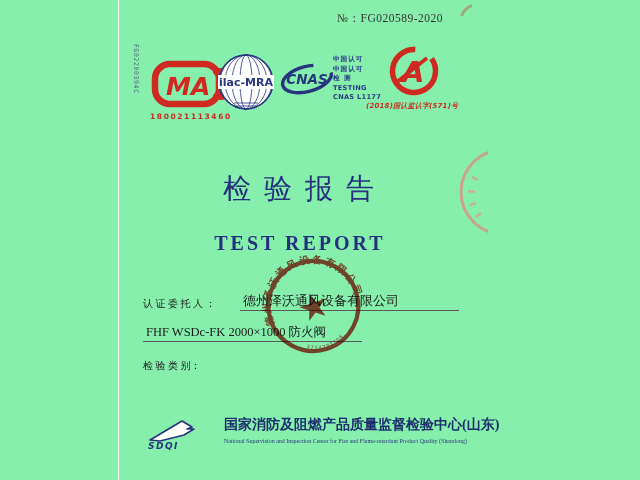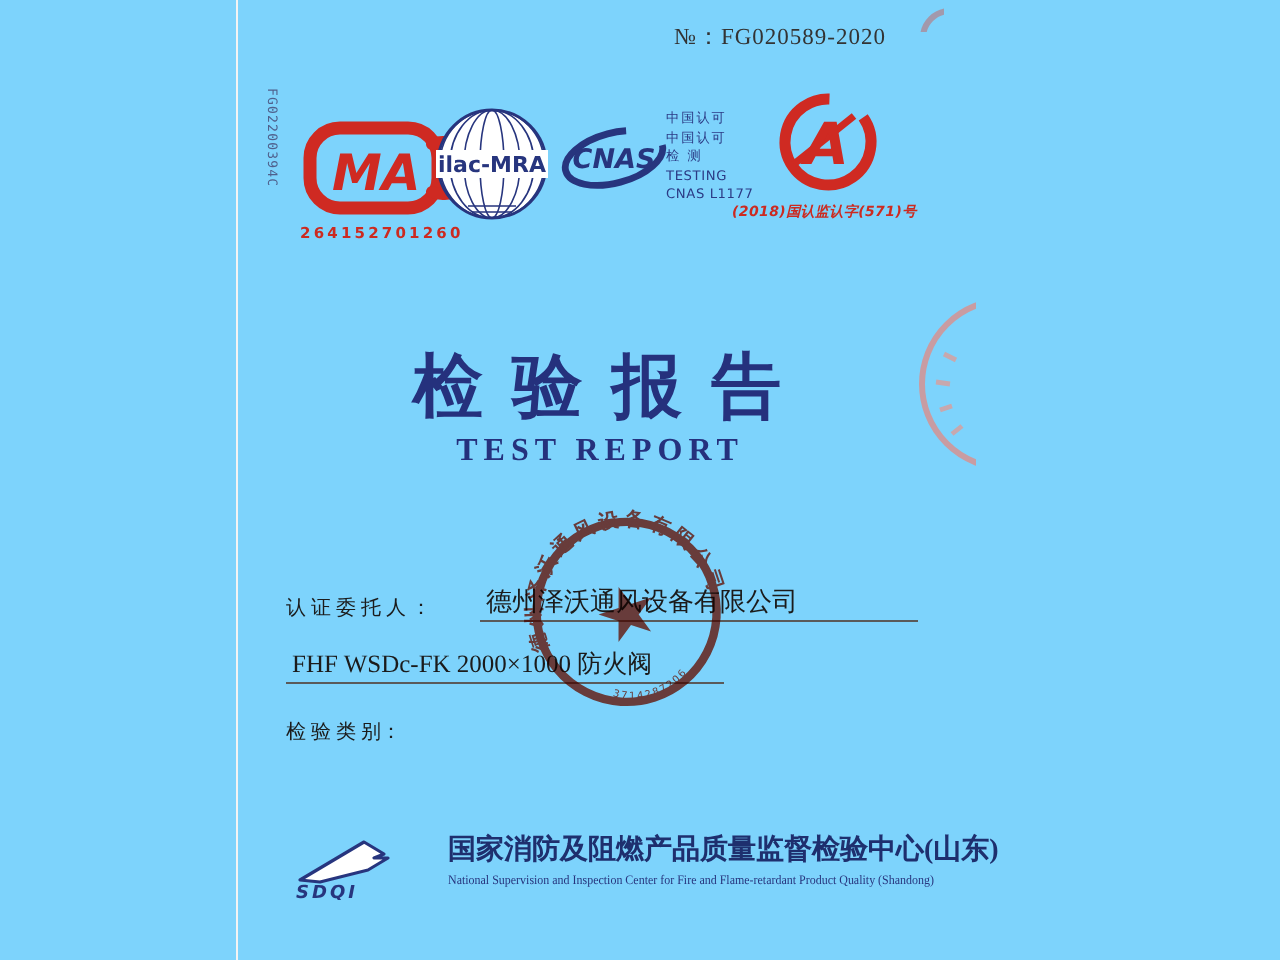--- a/index.html
+++ b/index.html
@@ -1,32 +1,32 @@
 <!DOCTYPE html>
 <html><head>
 <meta charset="utf-8">
 <style>
   html,body{margin:0;padding:0;background:#fff;}
-  #stage{position:relative;width:640px;height:480px;background:#7dd3fc;overflow:hidden;
+  #stage{position:relative;width:640px;height:480px;background:#86efac;overflow:hidden;
          font-family:"Liberation Serif","DejaVu Serif",serif;color:#222;}
   .abs{position:absolute;}
   .scan-line{left:118px;top:0;width:1px;height:480px;background:#f3f3f3;}
   .report-no{left:337px;top:11px;font-size:11.5px;color:#333;letter-spacing:.5px;}
   .side-code{left:132px;top:44px;writing-mode:vertical-rl;font-family:"DejaVu Sans Mono",monospace;
              font-size:6.5px;letter-spacing:.6px;color:#474c79;opacity:.85;}
   .cma-number{left:150px;top:112px;font-family:"DejaVu Sans",sans-serif;font-size:7.5px;
               letter-spacing:1.6px;color:#cc2a20;font-weight:bold;}
   .accred{left:333px;top:55px;font-family:"DejaVu Sans",sans-serif;font-size:6.6px;
-          line-height:9.5px;color:#2b3a85;font-weight:normal;}
+          line-height:9.5px;color:#2b3a85;font-weight:bold;}
   .accred div{letter-spacing:1px;}
   .cal-caption{left:366px;top:101px;font-family:"DejaVu Sans",sans-serif;font-size:7px;
                font-weight:bold;color:#cc2a20;letter-spacing:.2px;font-style:italic;}
   .title-wrap{left:180px;top:170px;width:240px;text-align:center;}
-  .title-cn{font-size:35px;font-weight:bold;color:#25317d;letter-spacing:3px;white-space:nowrap;}
-  .title-en{margin-top:0;font-size:16px;font-weight:bold;color:#25317d;letter-spacing:3px;}
+  .title-cn{font-size:28px;font-weight:normal;color:#25317d;letter-spacing:3px;white-space:nowrap;}
+  .title-en{margin-top:24px;font-size:20px;font-weight:bold;color:#25317d;letter-spacing:3px;}
   .field{left:143px;height:20px;display:flex;align-items:flex-end;}
   .f1{top:291px;} .f2{top:322px;} .f3{top:353px;}
   .flabel{width:97px;font-size:10px;color:#1b1b1b;white-space:nowrap;}
   .f1 .flabel{letter-spacing:2.5px;}
   .fvalue{width:216px;border-bottom:1px solid #5a5a5a;font-size:13px;color:#1b1b1b;
           padding-left:3px;white-space:nowrap;overflow:hidden;}
   .f2 .fvalue{font-size:12.5px;}
   .seal{left:254px;top:246px;transform:rotate(-18deg);mix-blend-mode:multiply;opacity:.92;z-index:5;}
   .partial-seal{left:450px;top:147px;width:38px;height:92px;overflow:hidden;opacity:.75;}
   .corner-frag{left:456px;top:2px;width:16px;height:14px;overflow:hidden;opacity:.6;}
@@ -48,21 +48,21 @@
 
   <div class="abs report-no"><span valign="">№：</span><span>FG020589-2020</span></div>
 
   <div class="abs side-code">FG02200394C</div>
 
   <svg class="abs" style="left:150px;top:56px;" width="84" height="56" viewBox="0 0 84 56">
     <rect x="5" y="8" width="64" height="40" rx="15" fill="none" stroke="#cf2a22" stroke-width="6.5"></rect>
     <path d="M 66 16 A 14 13 0 1 1 66 40" fill="none" stroke="#cf2a22" stroke-width="6" stroke-linecap="round"></path>
     <text x="16" y="39" font-size="25" font-weight="bold" font-style="italic" fill="#cf2a22">MA</text>
   </svg>
-  <div class="abs cma-number">264152701260</div>
+  <div class="abs cma-number">180021113460</div>
 
   <svg class="abs" style="left:216px;top:51px;" width="60" height="62" viewBox="0 0 60 62">
     <circle cx="30" cy="31" r="27" fill="#fff" stroke="#27357e" stroke-width="1.4"></circle>
     <ellipse cx="30" cy="31" rx="6" ry="27" fill="none" stroke="#27357e" stroke-width=".8"></ellipse>
     <ellipse cx="30" cy="31" rx="14" ry="27" fill="none" stroke="#27357e" stroke-width=".8"></ellipse>
     <ellipse cx="30" cy="31" rx="21" ry="27" fill="none" stroke="#27357e" stroke-width=".8"></ellipse>
     <ellipse cx="30" cy="31" rx="26" ry="27" fill="none" stroke="#27357e" stroke-width=".8"></ellipse>
     <path d="M18 52 h24 M20 55 h20" stroke="#27357e" stroke-width=".8"></path>
     <rect x="2" y="24" width="56" height="14" fill="#fff"></rect>
     <text x="30" y="35" text-anchor="middle" font-size="11" font-weight="bold" fill="#27357e">ilac-MRA</text>

